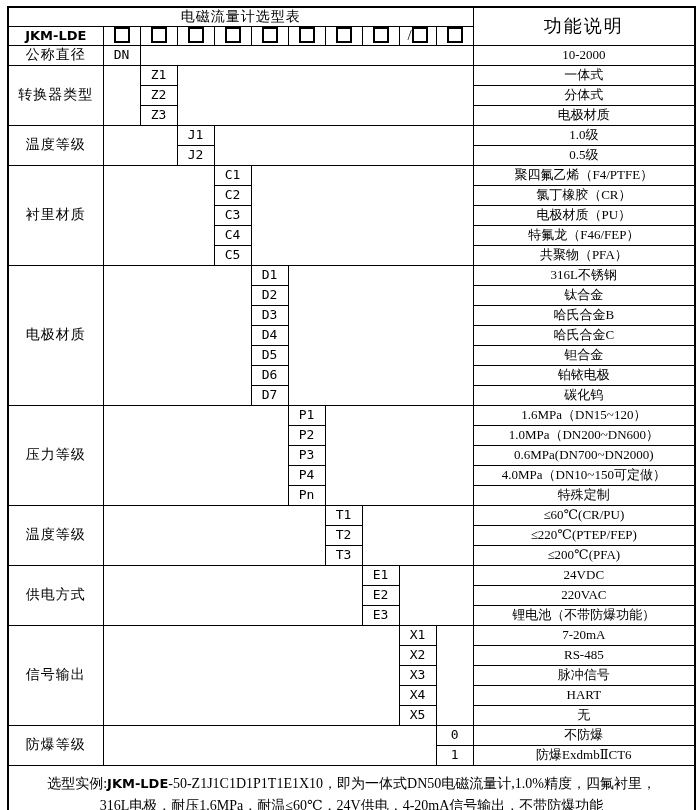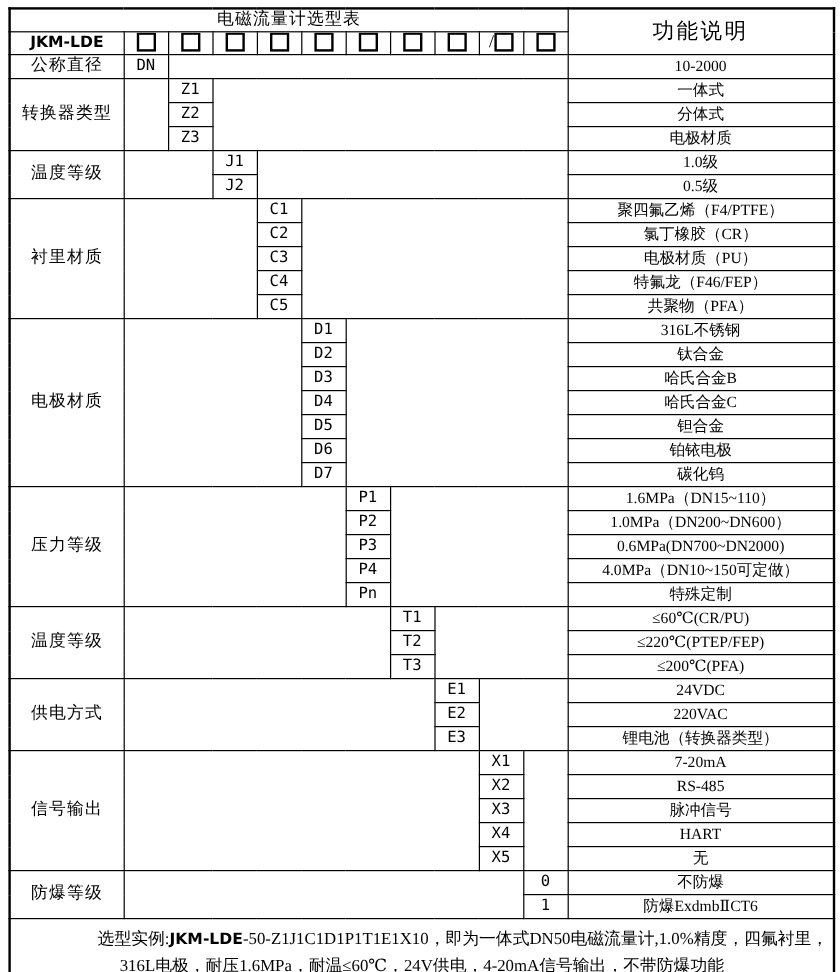--- a/index.html
+++ b/index.html
@@ -14,21 +14,21 @@
   td.fnhdr{font-size:18px;letter-spacing:2px;margin-top:48px;}
   td.cat{font-size:14px;letter-spacing:1px;}
   td.model{font-family:"DejaVu Sans","Liberation Sans",sans-serif;font-weight:bold;font-size:13px;}
   td.code{font-family:"DejaVu Sans Mono","Liberation Mono",monospace;font-size:13px;}
   td.desc{font-size:13px;margin-left:24px;}
   td.box{padding:0;}
   .cbx{display:inline-block;width:12px;height:12px;border:2px solid #000;
        vertical-align:middle;margin-top:-3px;background:#fff;}
   .slash{font-size:15px;vertical-align:middle;}
   td.example{height:52px;white-space:normal;font-size:14px;padding:3px 4px;line-height:1.6;}
-  .ex1{text-align:right;}
+  .ex1{text-align:center;}
   .ex1 b{font-family:"DejaVu Sans","Liberation Sans",sans-serif;font-size:13px;}
   .ex2{text-align:center;}
 </style>
 </head>
 <body>
 
 <div class="page">
 <table class="spec">
 <colgroup>
   <col style="width:95px">
@@ -153,21 +153,21 @@
 <tr>
           <td class="code">D7</td>
           <td class="desc">碳化钨</td>
         </tr>
 
 <tr>
   <td class="cat" rowspan="5">压力等级</td>
   <td colspan="5" rowspan="5"></td>
   <td class="code">P1</td>
   <td colspan="4" rowspan="5"></td>
-  <td class="desc">1.6MPa（DN15~110）</td>
+  <td class="desc">1.6MPa（DN15~120）</td>
 </tr>
 <tr>
           <td class="code">P2</td>
           <td class="desc">1.0MPa（DN200~DN600）</td>
         </tr>
 <tr>
           <td class="code">P3</td>
           <td class="desc">0.6MPa(DN700~DN2000)</td>
         </tr>
 <tr>
@@ -201,21 +201,21 @@
   <td class="code">E1</td>
   <td colspan="2" rowspan="3"></td>
   <td class="desc">24VDC</td>
 </tr>
 <tr>
           <td class="code">E2</td>
           <td class="desc">220VAC</td>
         </tr>
 <tr>
           <td class="code">E3</td>
-          <td class="desc">锂电池（转换器类型）</td>
+          <td class="desc">锂电池（不带防爆功能）</td>
         </tr>
 
 <tr>
   <td class="cat" rowspan="5">信号输出</td>
   <td colspan="8" rowspan="5"></td>
   <td class="code">X1</td>
   <td rowspan="5"></td>
   <td class="desc">7-20mA</td>
 </tr>
 <tr>

